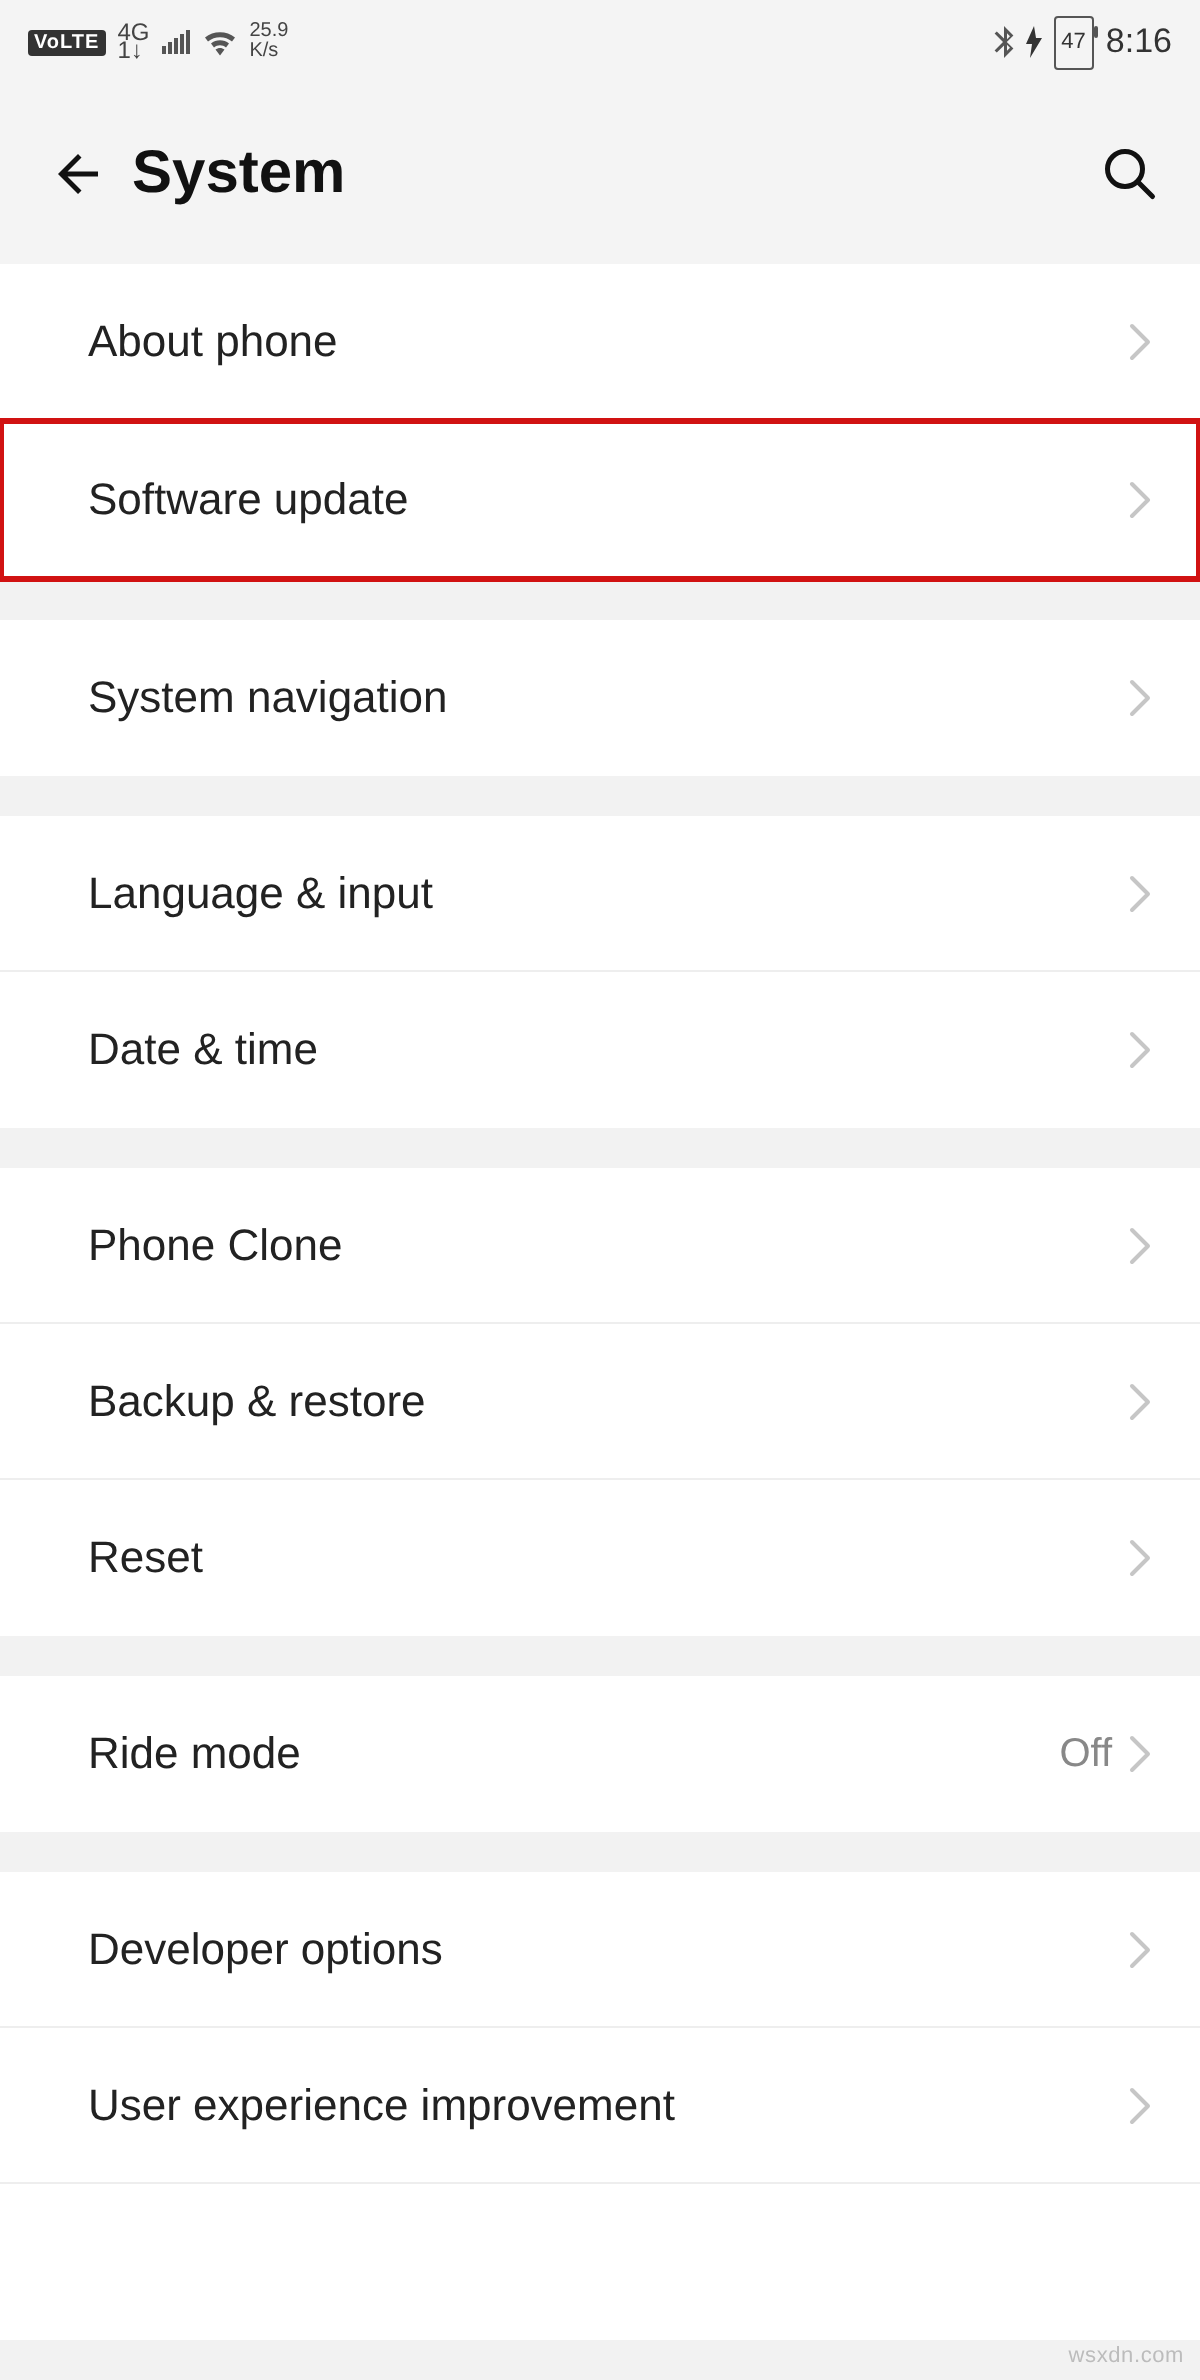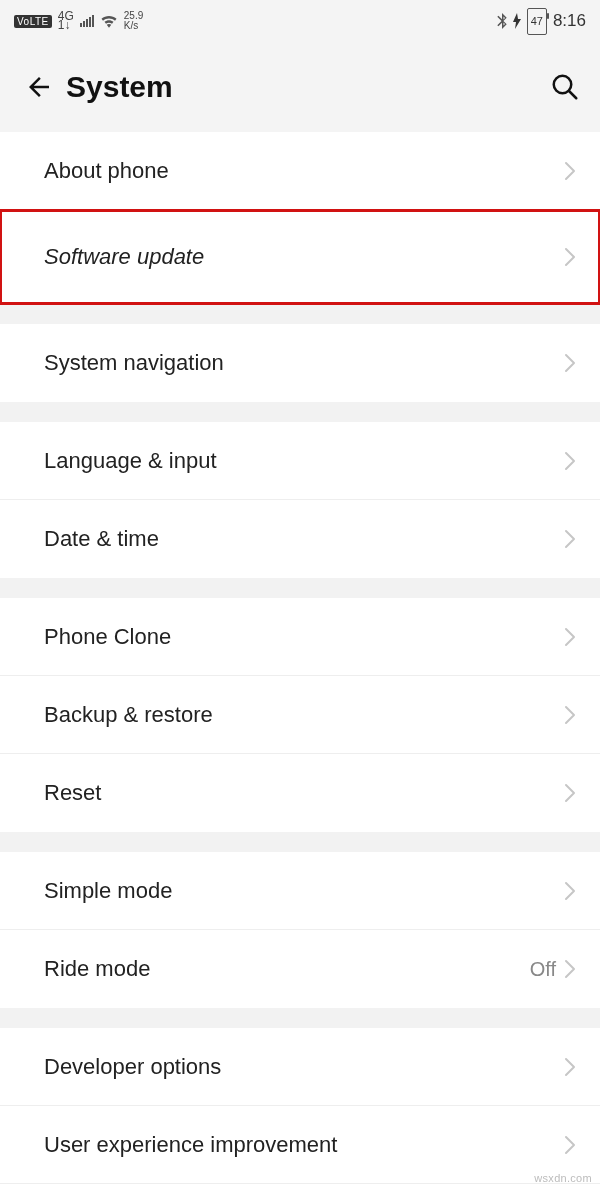--- a/index.html
+++ b/index.html
@@ -1,37 +1,37 @@
 <!DOCTYPE html>
 <html><head>
 <meta charset="utf-8">
 <style>
   * { box-sizing: border-box; margin: 0; padding: 0; }
   html, body { width: 600px; height: 1190px; font-family: -apple-system, "Helvetica Neue", Arial, sans-serif; background: #f2f2f2; color: #000; }
   .statusbar { height: 42px; background: #f4f4f4; display: flex; align-items: center; justify-content: space-between; padding: 0 14px; font-size: 15px; color: #333; }
   .status-left { display: flex; align-items: center; gap: 6px; }
   .status-right { display: flex; align-items: center; gap: 6px; }
-  .volte-badge { background: #333; color: #fff; font-size: 10px; font-weight: normal; padding: 1px 3px; border-radius: 2px; letter-spacing: 0.5px; }
+  .volte-badge { background: #333; color: #fff; font-size: 10px; font-weight: bold; padding: 1px 3px; border-radius: 2px; letter-spacing: 0.5px; }
   .net-label { font-size: 12px; color: #444; line-height: 9px; text-align: left; }
   .signal-bars { display: inline-flex; align-items: flex-end; gap: 1px; }
   .signal-bars span { width: 2px; background: #555; display: inline-block; }
   .signal-bars span:nth-child(1){height:4px}.signal-bars span:nth-child(2){height:6px}.signal-bars span:nth-child(3){height:8px}.signal-bars span:nth-child(4){height:10px}.signal-bars span:nth-child(5){height:12px}
   .speed { font-size: 10px; color: #444; line-height: 10px; text-align: left; }
   .battery { display: inline-flex; align-items: center; border: 1px solid #555; border-radius: 2px; padding: 0 3px; font-size: 11px; position: relative; height: 27px; }
   .battery::after { content:''; position:absolute; right:-3px; top:4px; width:2px; height:6px; background:#555; border-radius:1px; }
   .header { height: 90px; background: #f4f4f4; display: flex; align-items: center; padding: 0 20px 0 24px; gap: 12px; }
   .title { font-size: 30px; font-weight: 700; flex: 1; color:#111; }
   .group { background: #fff; }
   .gap { height: 20px; background: #f2f2f2; }
   .row { height: 78px; display: flex; align-items: center; padding: 0 24px 0 44px; background:#fff; font-size: 22px; color:#222; border-bottom: 1px solid #eee; }
   .row:last-child { border-bottom: none; }
   .row .label { flex: 1; }
   .row .value { color:#888; font-size: 20px; margin-right: 8px; }
   .chevron { color:#bbb; }
-  .highlight { outline: 3px solid #d11212; outline-offset: -2px; height: 94px; font-style: italic; }
+  .highlight { outline: 3px solid #d11212; outline-offset: -2px; height: 80px; }
   .watermark { position: fixed; bottom: 6px; right: 8px; font-size: 11px; color: #bcbcbc; letter-spacing: 0.3px; }
   svg { display: block; }
 </style>
 </head>
 <body>
 
 <div class="statusbar">
   <div class="status-left">
     <span class="volte-badge">VoLTE</span>
     <span class="net-label">
@@ -160,28 +160,20 @@
         <span class="chevron">
           <svg width="12" height="20" viewBox="0 0 12 20">
             <path d="M2 2l8 8-8 8" stroke="#c6c6c6" stroke-width="2" fill="none" stroke-linecap="round" stroke-linejoin="round"></path>
           </svg>
         </span>
       </div>
     </div>
     <div class="gap"></div>
     <div class="group">
       <div class="row">
-        <span class="label">Simple mode</span>
-        <span class="chevron">
-          <svg width="12" height="20" viewBox="0 0 12 20">
-            <path d="M2 2l8 8-8 8" stroke="#c6c6c6" stroke-width="2" fill="none" stroke-linecap="round" stroke-linejoin="round"></path>
-          </svg>
-        </span>
-      </div>
-      <div class="row">
         <span class="label">Ride mode</span>
         <span class="value">Off</span>
         <span class="chevron">
           <svg width="12" height="20" viewBox="0 0 12 20">
             <path d="M2 2l8 8-8 8" stroke="#c6c6c6" stroke-width="2" fill="none" stroke-linecap="round" stroke-linejoin="round"></path>
           </svg>
         </span>
       </div>
     </div>
     <div class="gap"></div>

